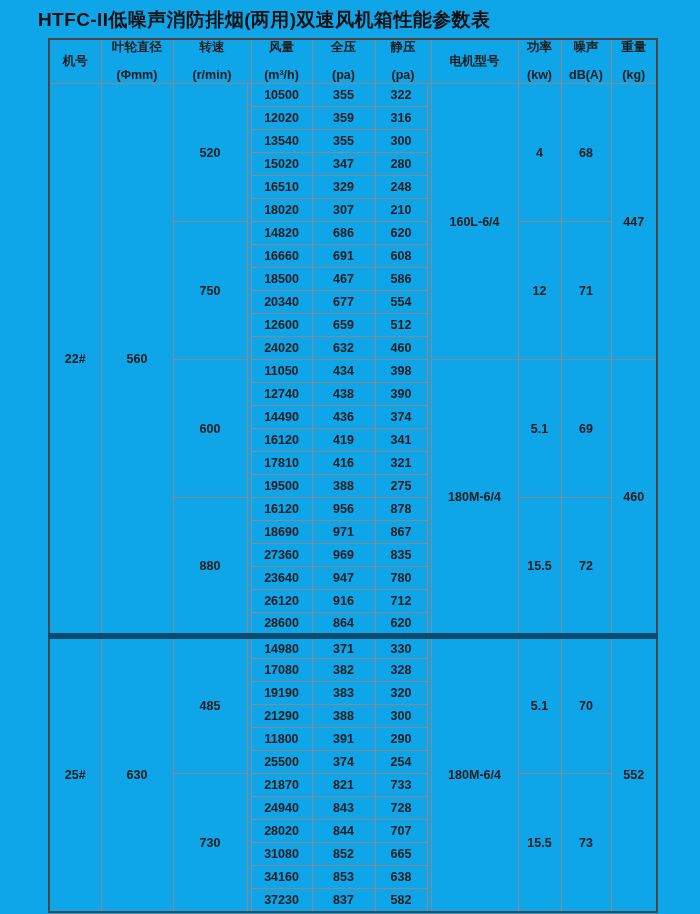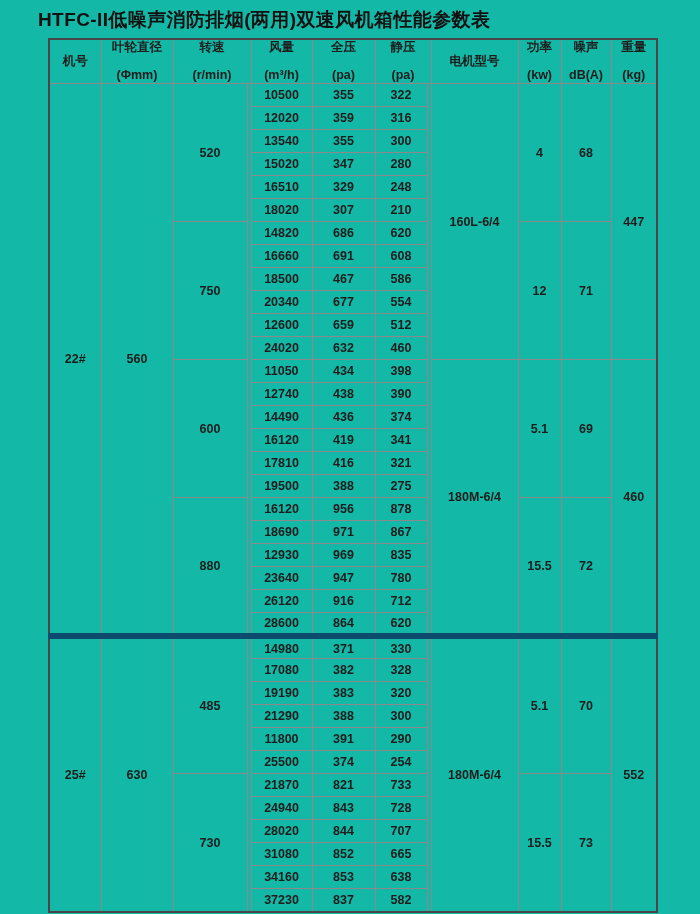--- a/index.html
+++ b/index.html
@@ -1,21 +1,21 @@
 <!DOCTYPE html>
 <html><head>
 <meta charset="utf-8">
 <style>
   * { box-sizing: border-box; }
   html, body { margin: 0; padding: 0; background: #ffffff; }
   .page {
     position: relative;
     width: 700px;
     height: 914px;
-    background: #14b8a6;
+    background: #0ea5e9;
     font-family: "Liberation Sans", "DejaVu Sans", sans-serif;
     color: #1c1c1c;
     overflow: hidden;
   }
   .title {
     position: absolute;
     left: 38px;
     top: 7px;
     font-size: 19px;
     font-weight: bold;
@@ -279,21 +279,21 @@
         </tr>
         <tr>
           <td class="gap"></td>
           <td>18690</td>
           <td>971</td>
           <td>867</td>
           <td class="gap"></td>
         </tr>
         <tr>
           <td class="gap"></td>
-          <td>12930</td>
+          <td>27360</td>
           <td>969</td>
           <td>835</td>
           <td class="gap"></td>
         </tr>
         <tr>
           <td class="gap"></td>
           <td>23640</td>
           <td>947</td>
           <td>780</td>
           <td class="gap"></td>

